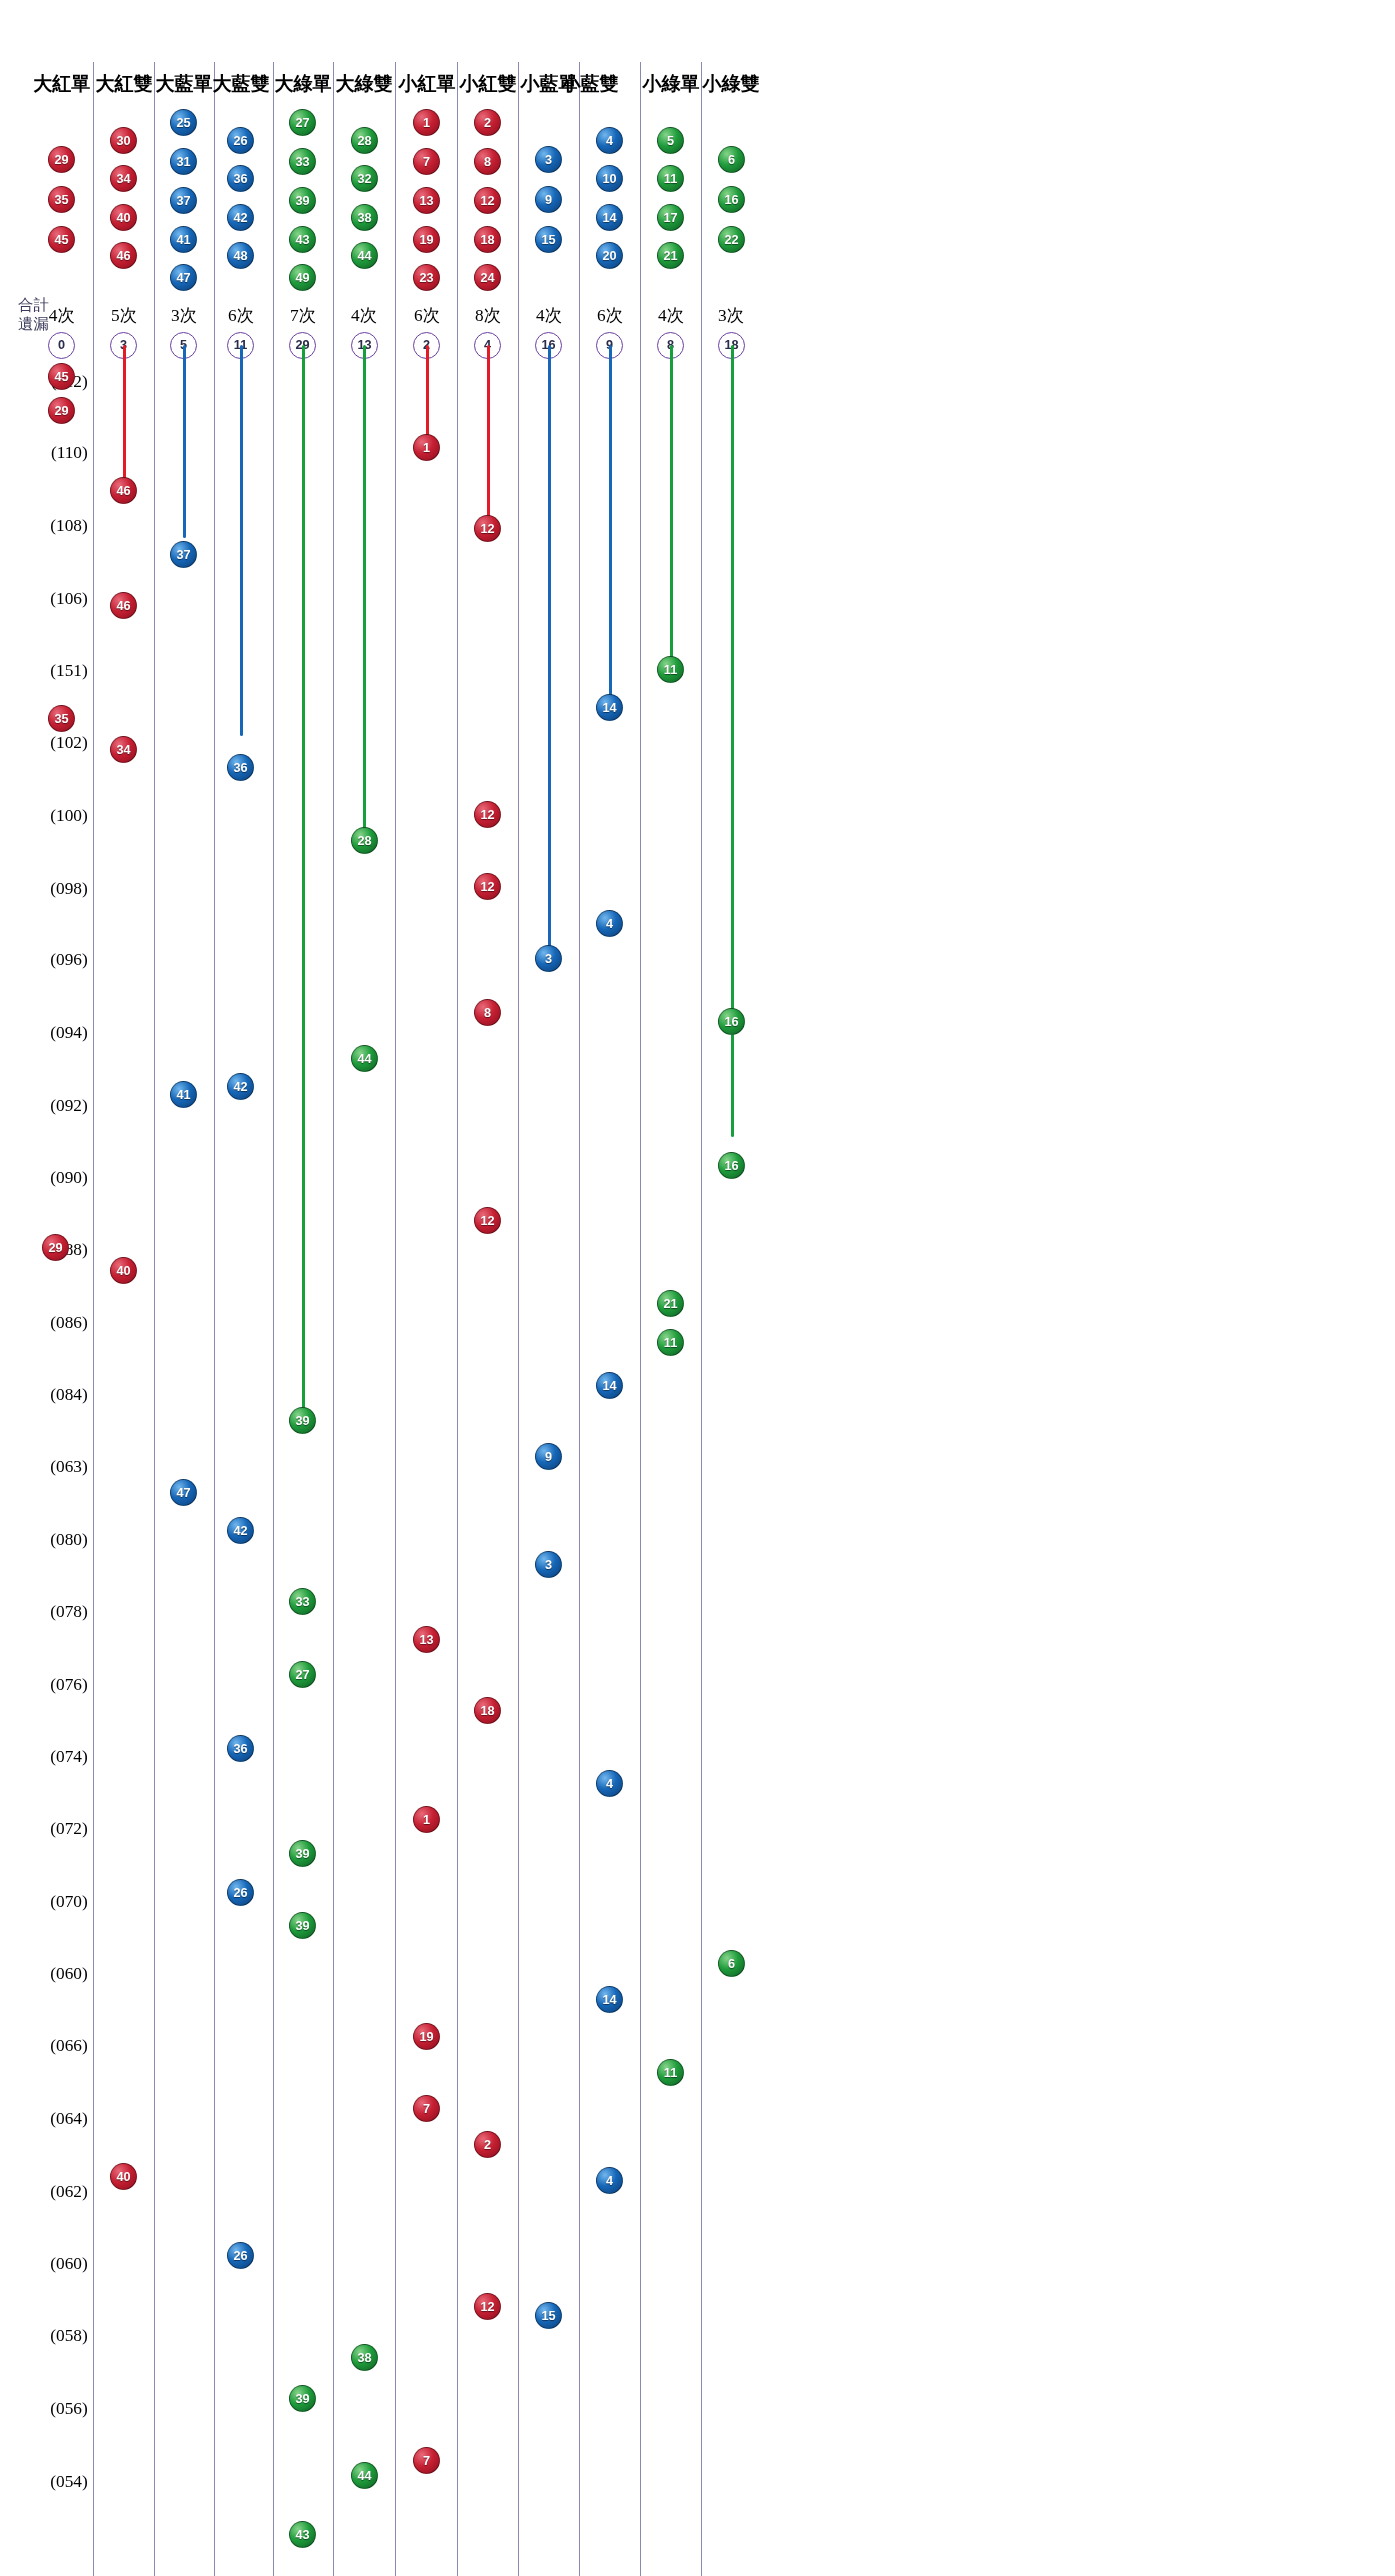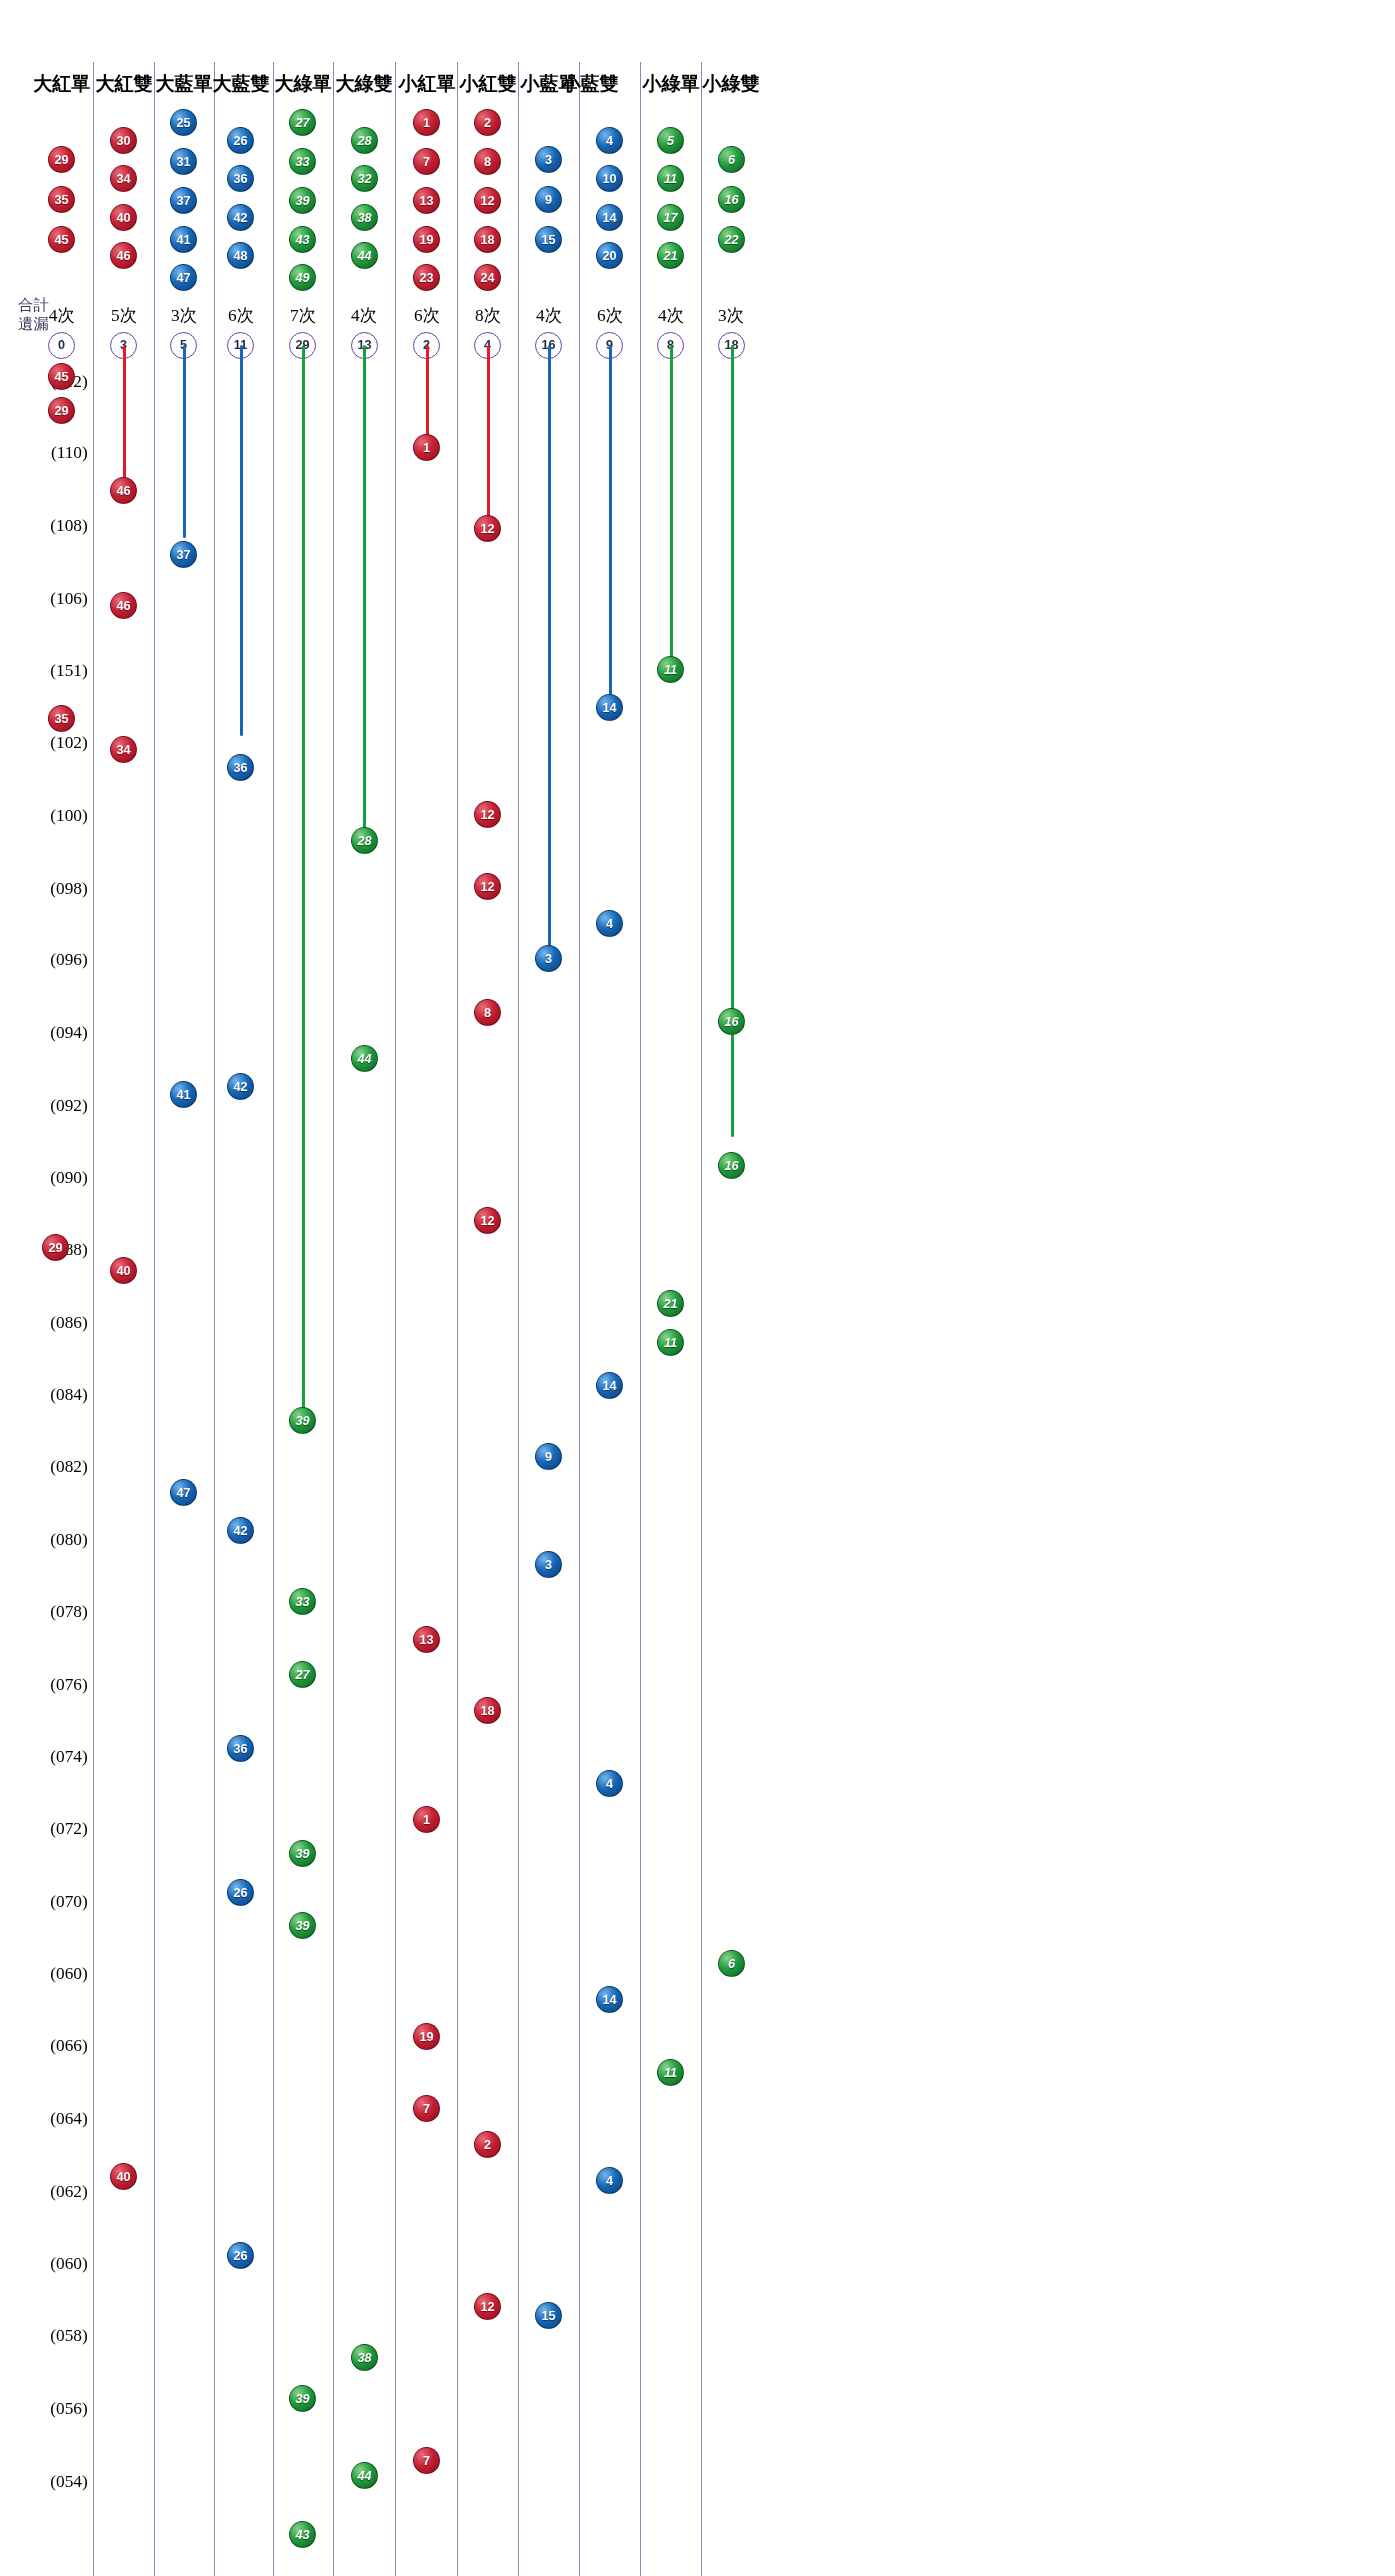--- a/index.html
+++ b/index.html
@@ -48,21 +48,21 @@
   
   .ball{
     position:absolute;width:27px;height:27px;border-radius:50%;
     font-size:12.7px;font-weight:bold;color:#fff;
     line-height:27px;text-align:center;
     box-sizing:border-box;border:0.9px solid rgba(0,0,0,.35);
     text-shadow:0 0.9px 0.9px rgba(0,0,0,.5);
   }
   .ball.red{background:radial-gradient(circle at 32% 28%, #e86a7a 0%, #c62033 45%, #8d0d1c 100%);}
   .ball.blue{background:radial-gradient(circle at 32% 28%, #72b7ee 0%, #1667b8 45%, #0b3f78 100%);}
-  .ball.green{background:radial-gradient(circle at 32% 28%, #86d48a 0%, #1f9c3c 45%, #0d5e22 100%);font-style:italic;}
+  .ball.green{background:radial-gradient(circle at 32% 28%, #86d48a 0%, #1f9c3c 45%, #0d5e22 100%);}
 
   
   .hball{
     position:absolute;width:27px;height:27px;border-radius:50%;
     border:1.8px solid #6a3fa0;background:#fff;color:#2b2b4a;
     font-size:12.7px;font-weight:bold;line-height:24.5px;text-align:center;
     box-sizing:border-box;
   }
 
   
@@ -202,21 +202,21 @@
   <div class="per" style="top:733px">(102)</div>
   <div class="per" style="top:806px">(100)</div>
   <div class="per" style="top:879px">(098)</div>
   <div class="per" style="top:950px">(096)</div>
   <div class="per" style="top:1023px">(094)</div>
   <div class="per" style="top:1096px">(092)</div>
   <div class="per" style="top:1168px">(090)</div>
   <div class="per" style="top:1240px">(088)</div>
   <div class="per" style="top:1313px">(086)</div>
   <div class="per" style="top:1385px">(084)</div>
-  <div class="per" style="top:1457px">(082)</div>
+  <div class="per" style="top:1457px">(063)</div>
   <div class="per" style="top:1530px">(080)</div>
   <div class="per" style="top:1602px">(078)</div>
   <div class="per" style="top:1675px">(076)</div>
   <div class="per" style="top:1747px">(074)</div>
   <div class="per" style="top:1819px">(072)</div>
   <div class="per" style="top:1892px">(070)</div>
   <div class="per" style="top:1964px">(060)</div>
   <div class="per" style="top:2036px">(066)</div>
   <div class="per" style="top:2109px">(064)</div>
   <div class="per" style="top:2182px">(062)</div>

